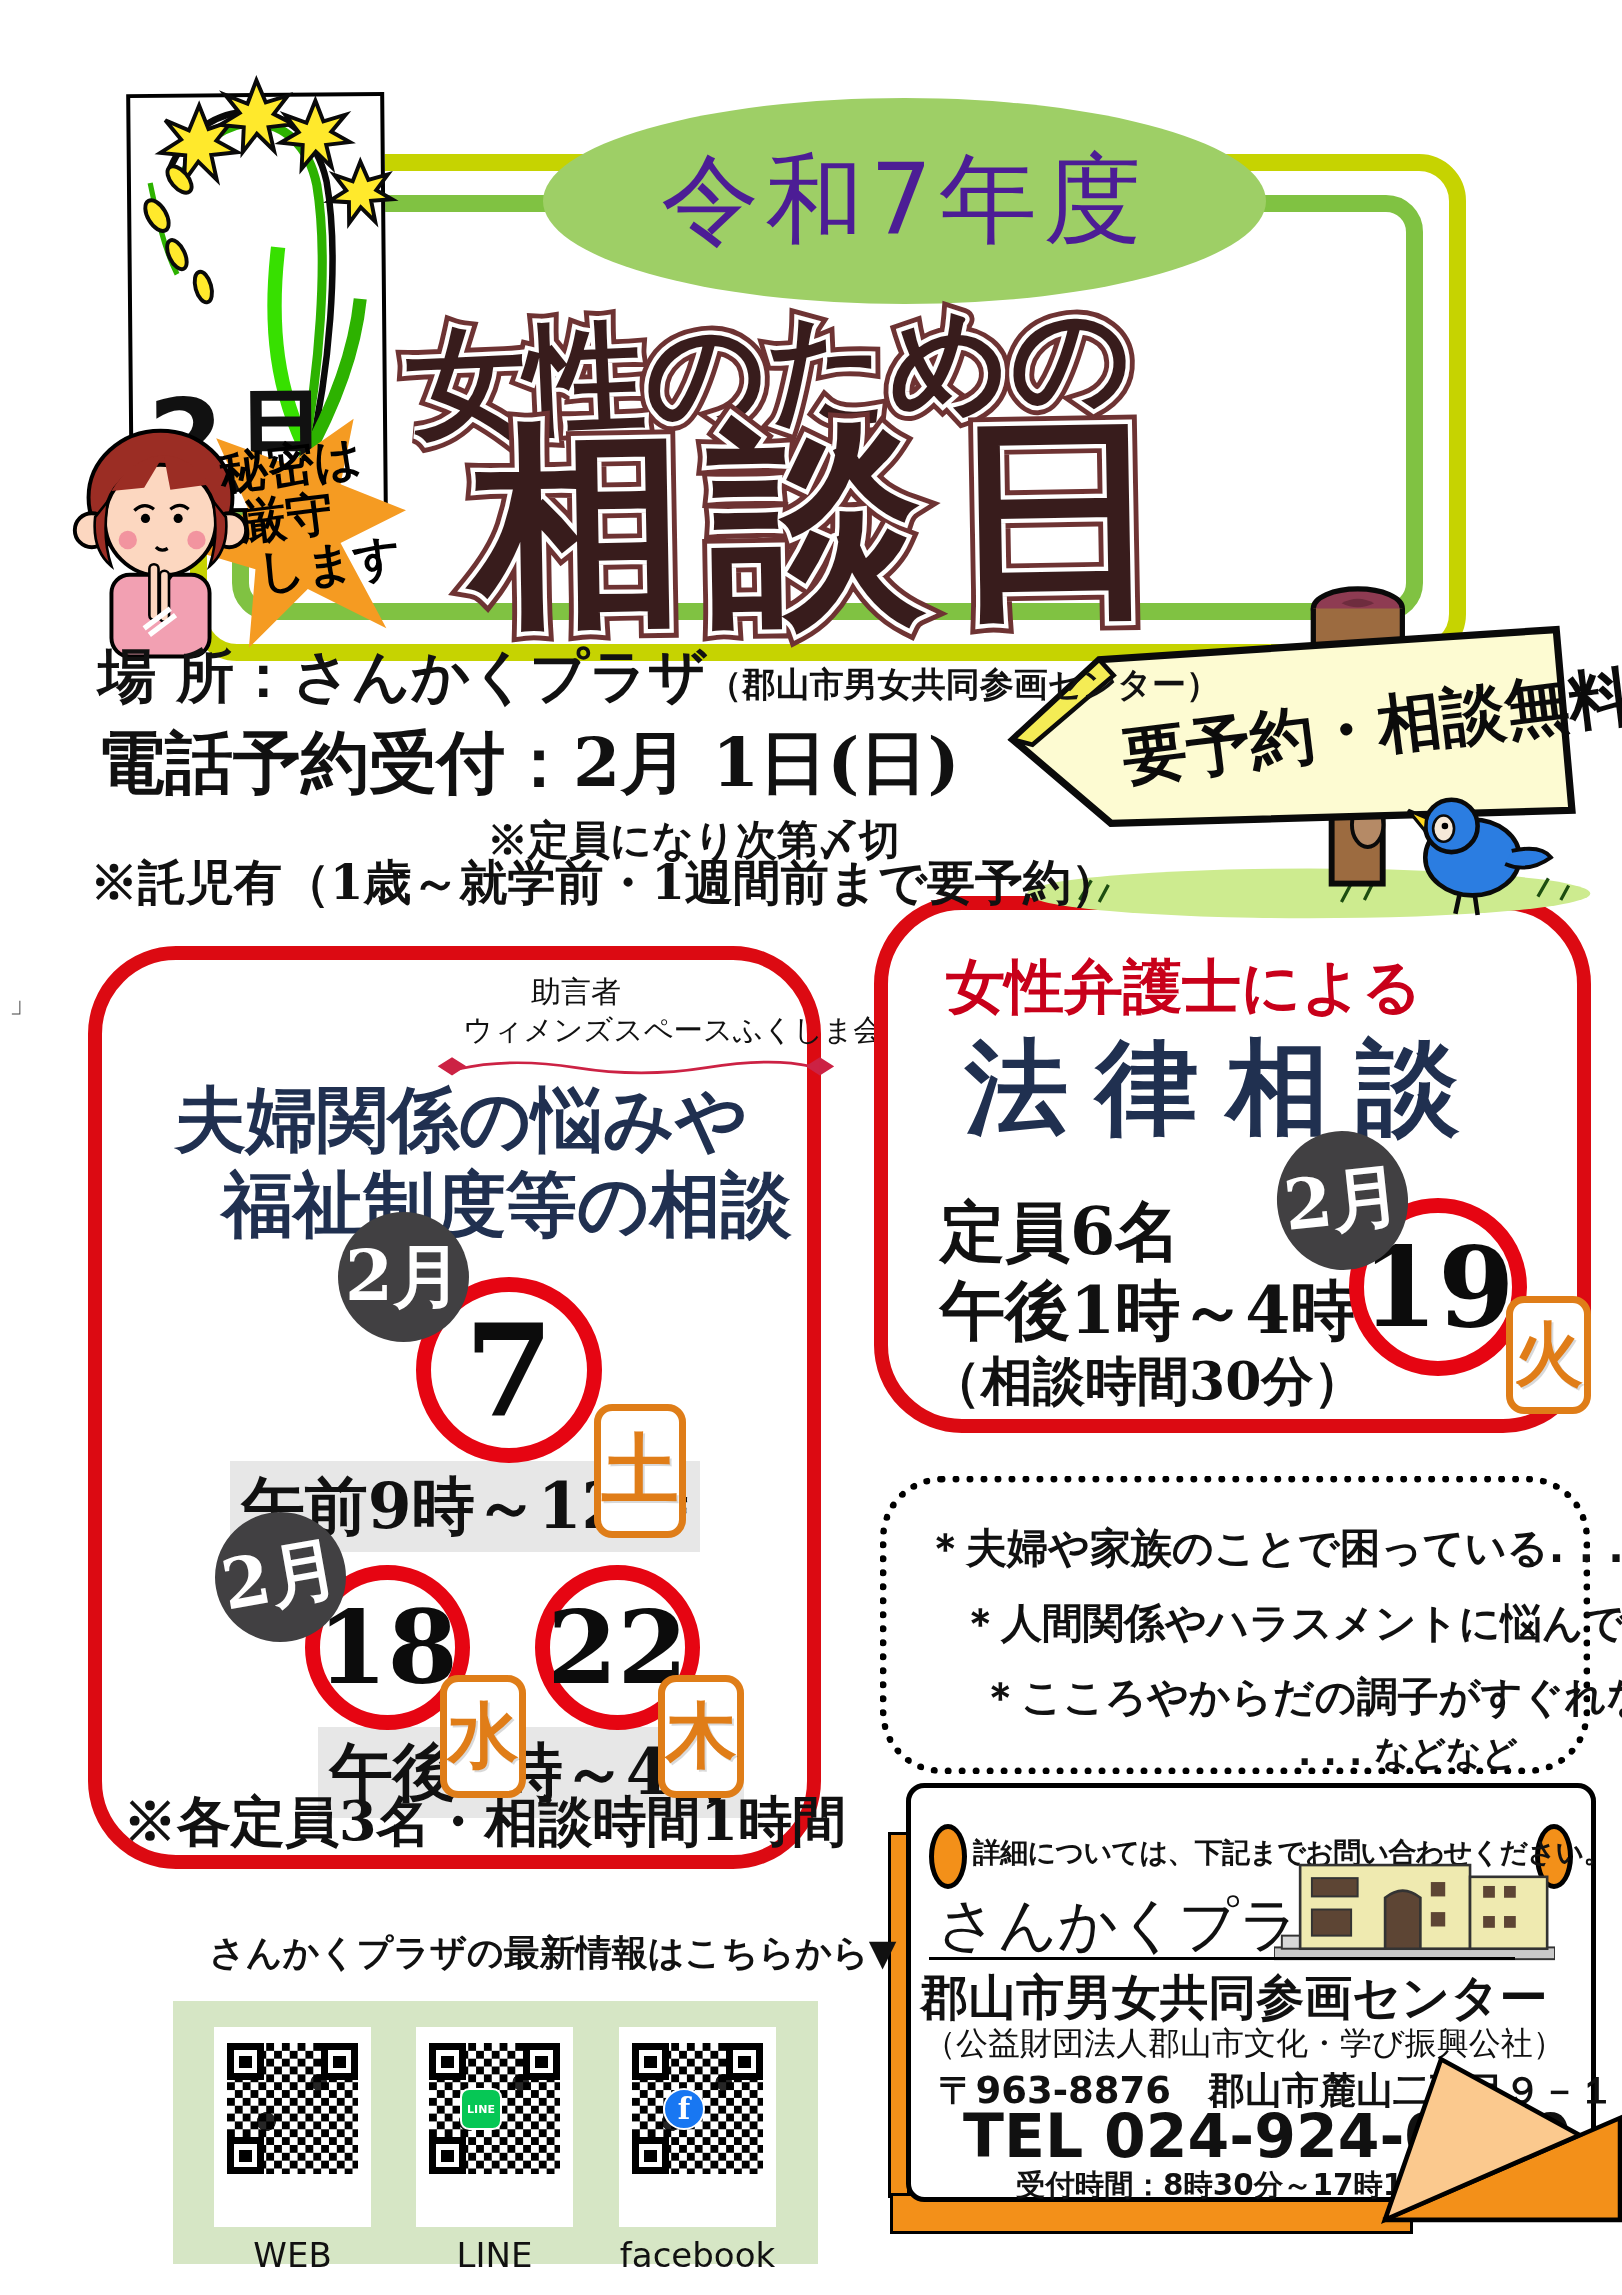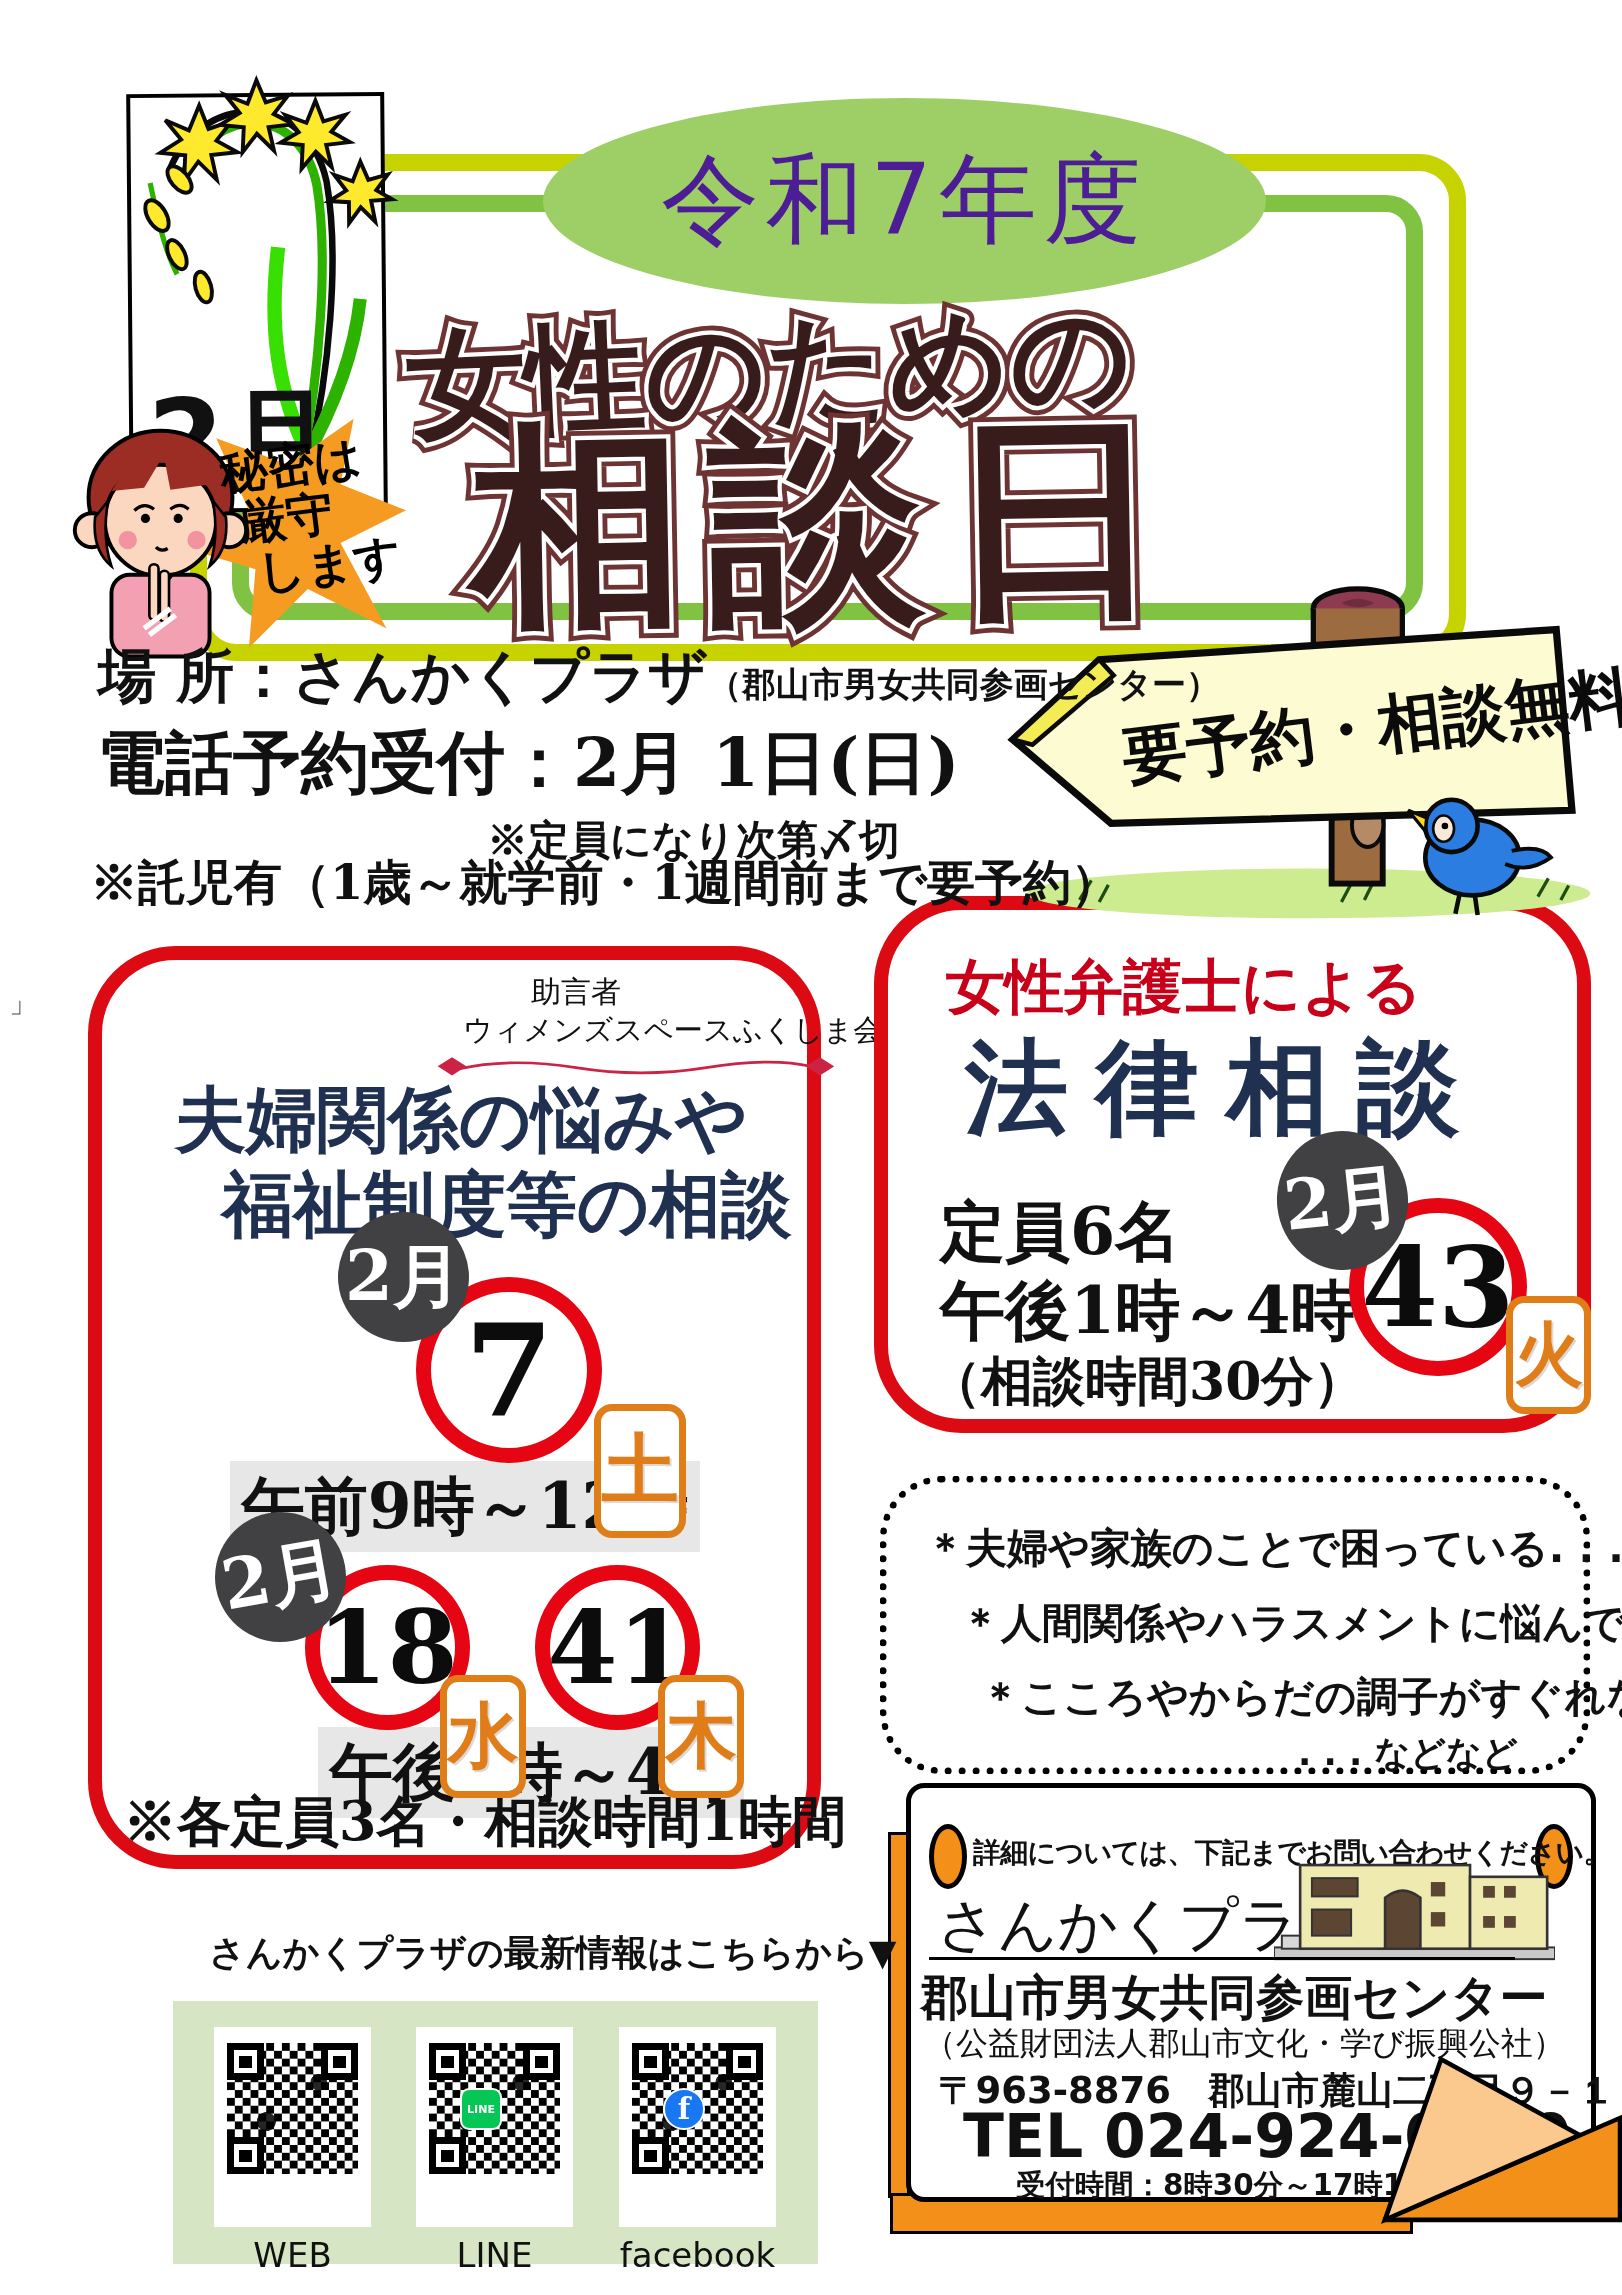--- a/index.html
+++ b/index.html
@@ -256,37 +256,37 @@
   <div class="abs day-circle" style="left:203px; top:605px; width:165px; height:165px; font-size:101px;">
     <span>18</span>
   </div>
   <div class="abs month-oval" style="left:113px; top:552px; width:131px; height:130px; font-size:69px; transform:rotate(-10deg);">
     <span>2月</span>
   </div>
   <div class="abs wk-badge" style="left:338px; top:715px; width:86px; height:123px; font-size:71px;">
     <span>水</span>
   </div>
   <div class="abs day-circle" style="left:433px; top:605px; width:165px; height:165px; font-size:101px;">
-    <span>41</span>
+    <span>22</span>
   </div>
   <div class="abs wk-badge" style="left:556px; top:715px; width:86px; height:123px; font-size:71px;">
     <span>木</span>
   </div>
   <div class="abs time-strip serif" style="left:216px; top:767px;">午後1時～4時</div>
   <div class="abs small-note serif" style="left:21px; top:826px; font-size:54px;">※各定員3名・相談時間1時間</div>
 </div>
 
 <div class="abs red-box box-right">
   <div class="abs red-header" style="left:58px; top:38px; font-size:59px;">女性弁護士による</div>
   <div class="abs navy nowrap" style="left:77px; top:110px; font-size:103px; font-weight:900; letter-spacing:27.5px;">法律相談</div>
   <div class="abs serif nowrap" style="left:52px; top:278px; font-size:65px; font-weight:900;">定員6名</div>
   <div class="abs serif nowrap" style="left:52px; top:357px; font-size:65px; font-weight:900;">午後1時～4時</div>
   <div class="abs serif nowrap" style="left:41px; top:437px; font-size:52px; font-weight:900;">（相談時間30分）</div>
   <div class="abs day-circle" style="left:461px; top:288px; width:178px; height:178px; font-size:110px;">
-    <span>43</span>
+    <span>19</span>
   </div>
   <div class="abs month-oval" style="left:389px; top:221px; width:131px; height:139px; font-size:69px; transform:rotate(-6deg);">
     <span>2月</span>
   </div>
   <div class="abs wk-badge" style="left:618px; top:386px; width:85px; height:118px; font-size:69px;">
     <span>火</span>
   </div>
 </div>
 
 <div class="abs dotted-box">

